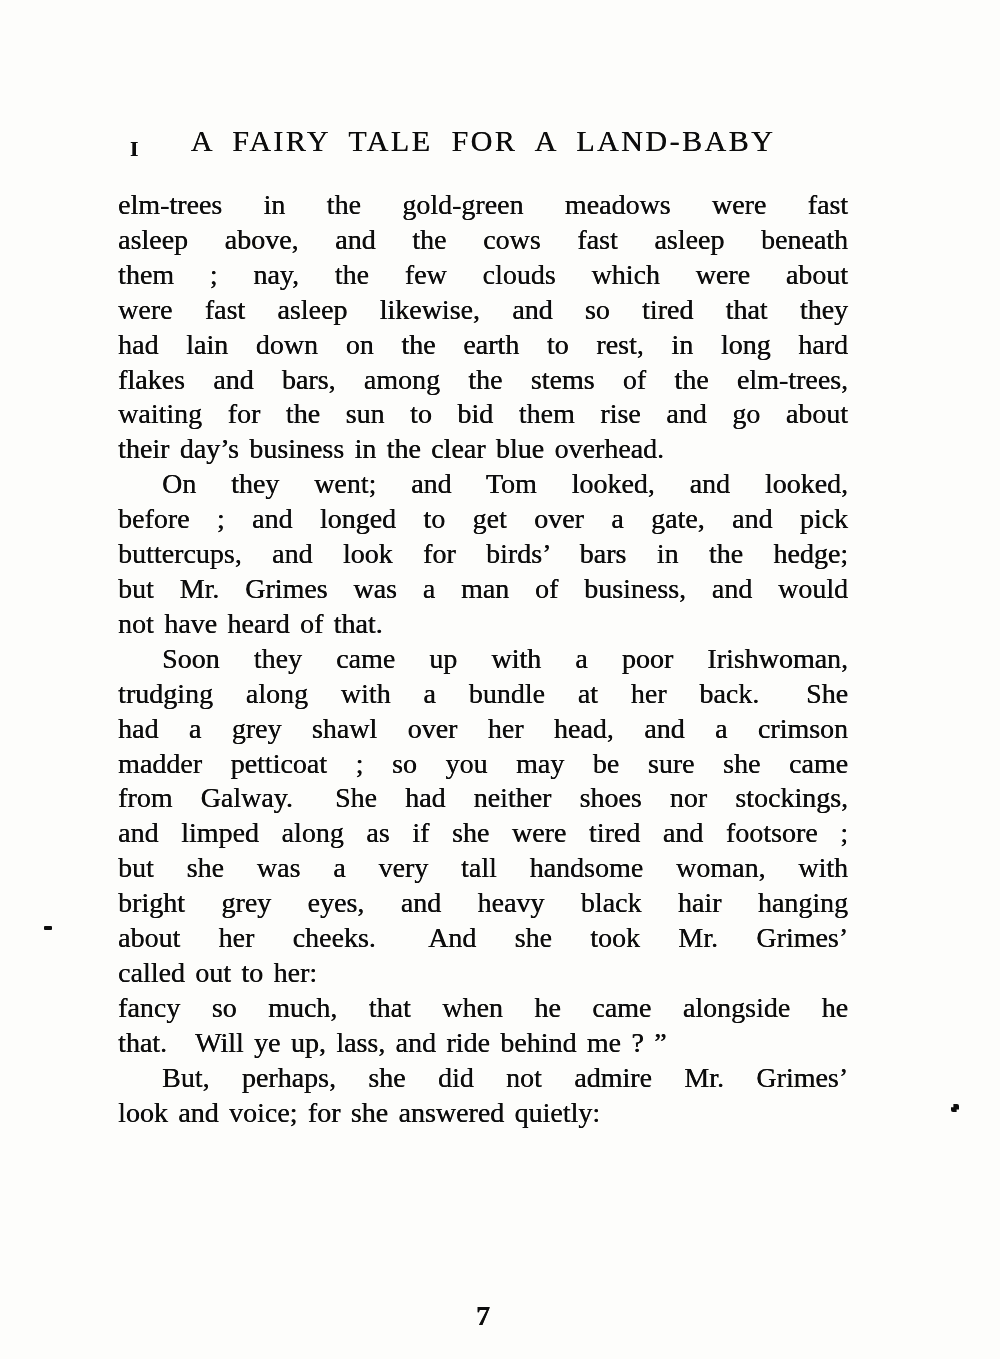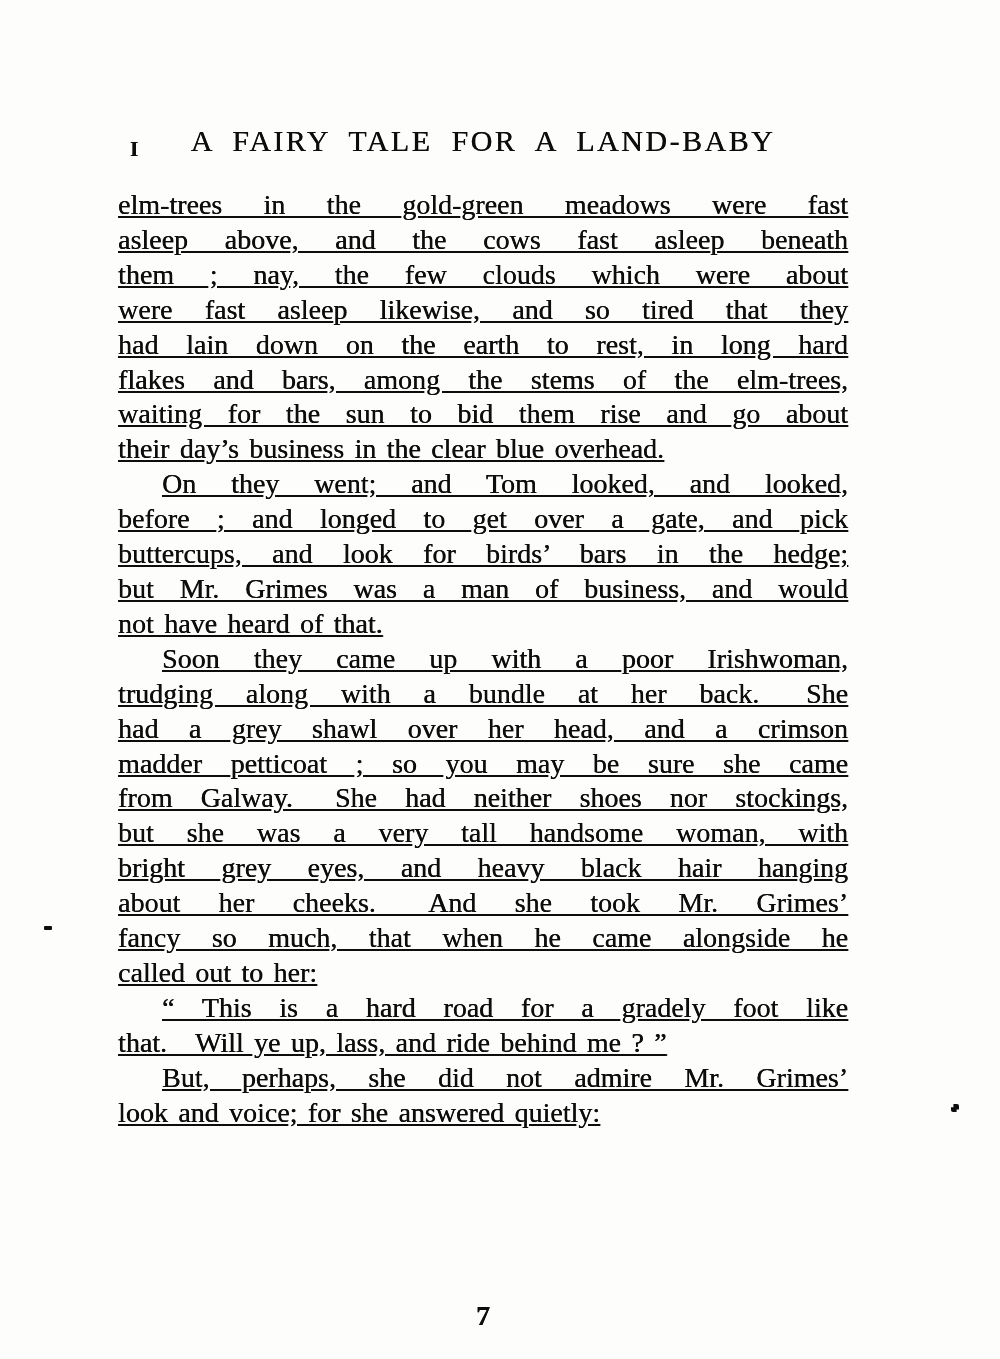--- a/index.html
+++ b/index.html
@@ -37,21 +37,20 @@
     left:118px;top:188px;width:730px;
     font-size:28px;
     line-height:34.9px;
     word-spacing:0.12em;
     text-shadow:0.35px 0 currentColor;
   }
   .line{
     text-align:justify;
     text-align-last:justify;
     white-space:nowrap;
-    text-decoration:underline;
   }
   .line.last{
     text-align-last:left;
     white-space:normal;
   }
   .line.indent{ text-indent:44px; }
   .page-footer{
     position:absolute;
     left:118px;top:1300px;width:730px;
     text-align:center;
@@ -90,26 +89,26 @@
       <div class="line indent">On they went; and Tom looked, and looked,</div>
       <div class="line">before ; and longed to get over a gate, and pick</div>
       <div class="line">buttercups, and look for birds’ bars in the hedge;</div>
       <div class="line">but Mr. Grimes was a man of business, and would</div>
       <div class="line last">not have heard of that.</div>
       <div class="line indent">Soon they came up with a poor Irishwoman,</div>
       <div class="line">trudging along with a bundle at her back.  She</div>
       <div class="line">had a grey shawl over her head, and a crimson</div>
       <div class="line">madder petticoat ; so you may be sure she came</div>
       <div class="line">from Galway.  She had neither shoes nor stockings,</div>
+      <div class="line">and limped along as if she were tired and footsore ;</div>
       <div class="line">but she was a very tall handsome woman, with</div>
       <div class="line">bright grey eyes, and heavy black hair hanging</div>
       <div class="line">about her cheeks.  And she took Mr. Grimes’</div>
+      <div class="line last">called out to her:</div>
       <div class="line">fancy so much, that when he came alongside he</div>
-      <div class="line last">called out to her:</div>
-      <div class="line indent">“ This is a hard road for a gradely foot like</div>
       <div class="line last">that. Will ye up, lass, and ride behind me ? ”</div>
       <div class="line indent">But, perhaps, she did not admire Mr. Grimes’</div>
       <div class="line last">look and voice; for she answered quietly:</div>
     </div>
 
   <div class="speck speck-left"></div>
   <div class="speck speck-right"></div>
 
   <div class="page-footer">
     <span class="page-number">7</span>

